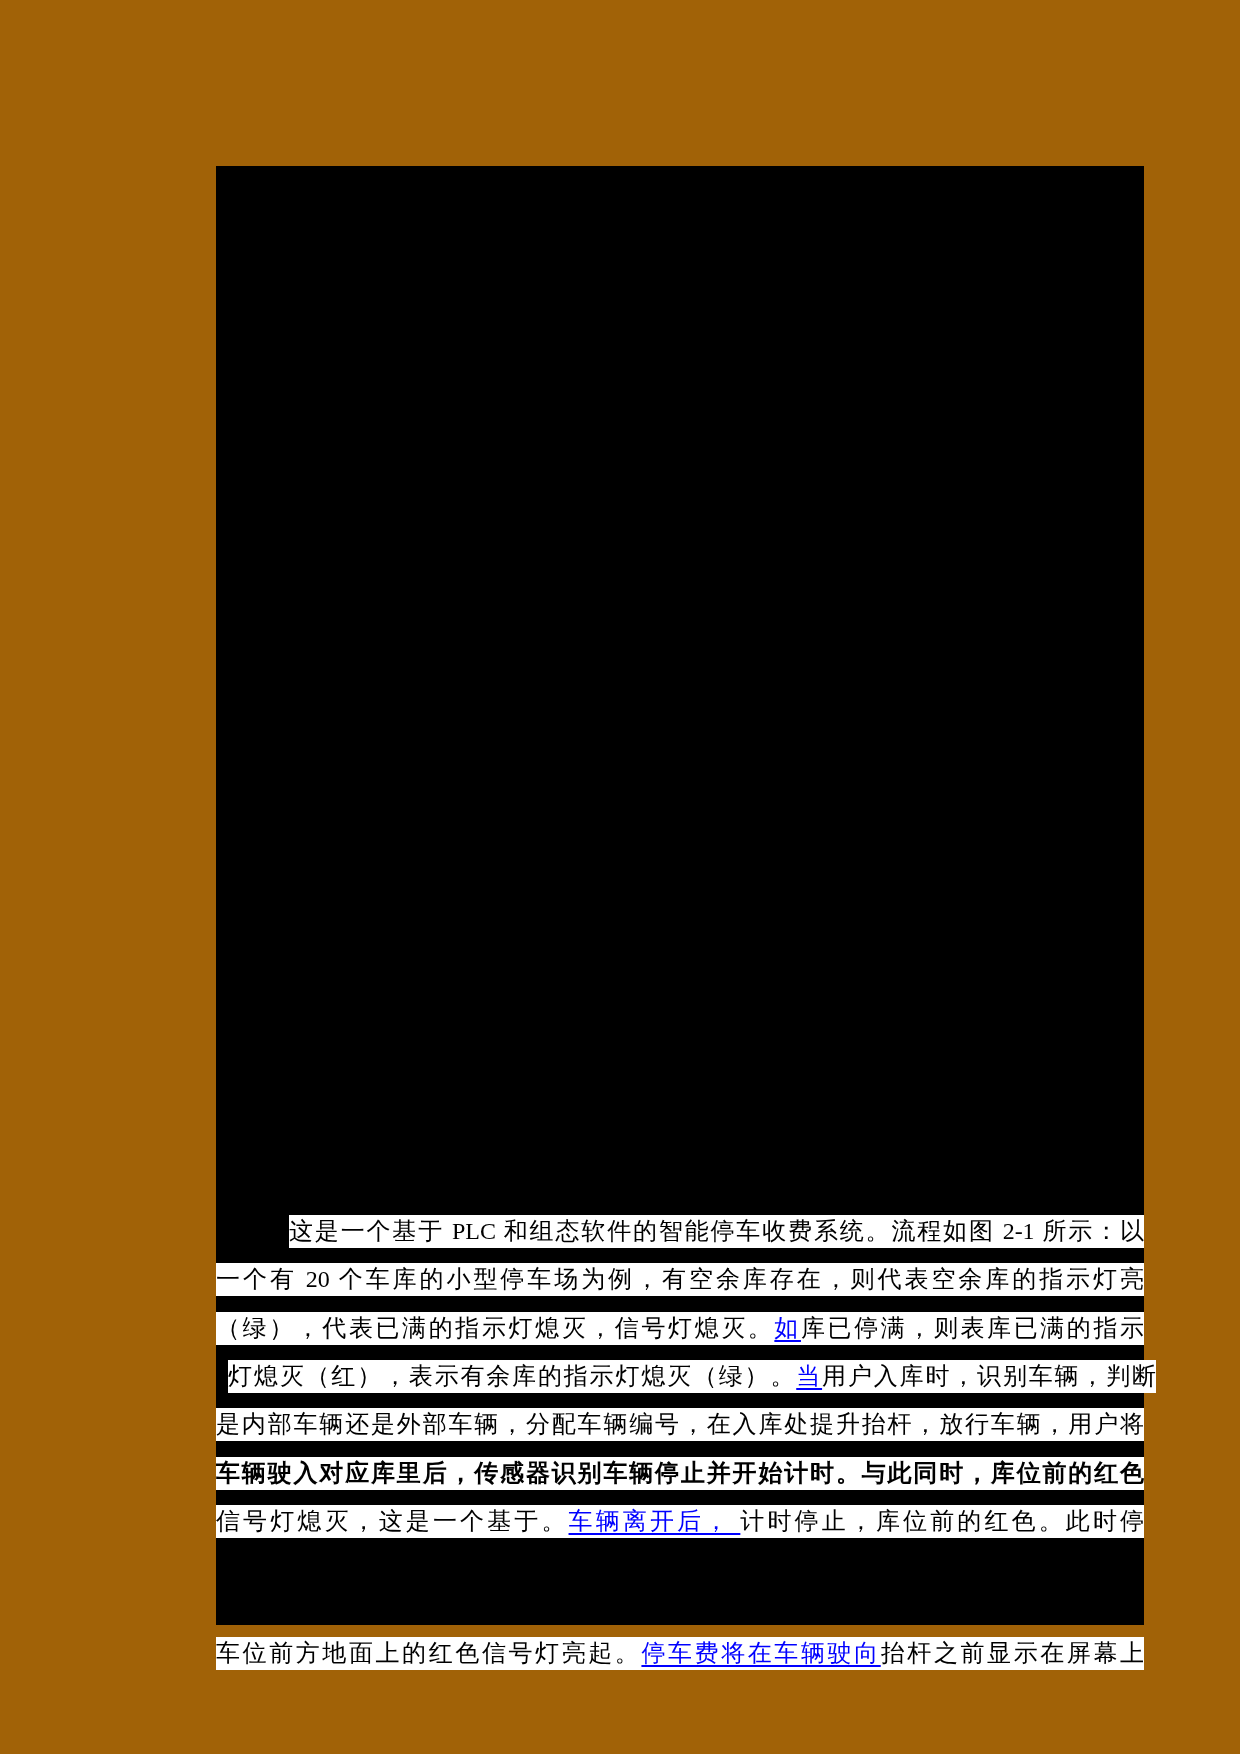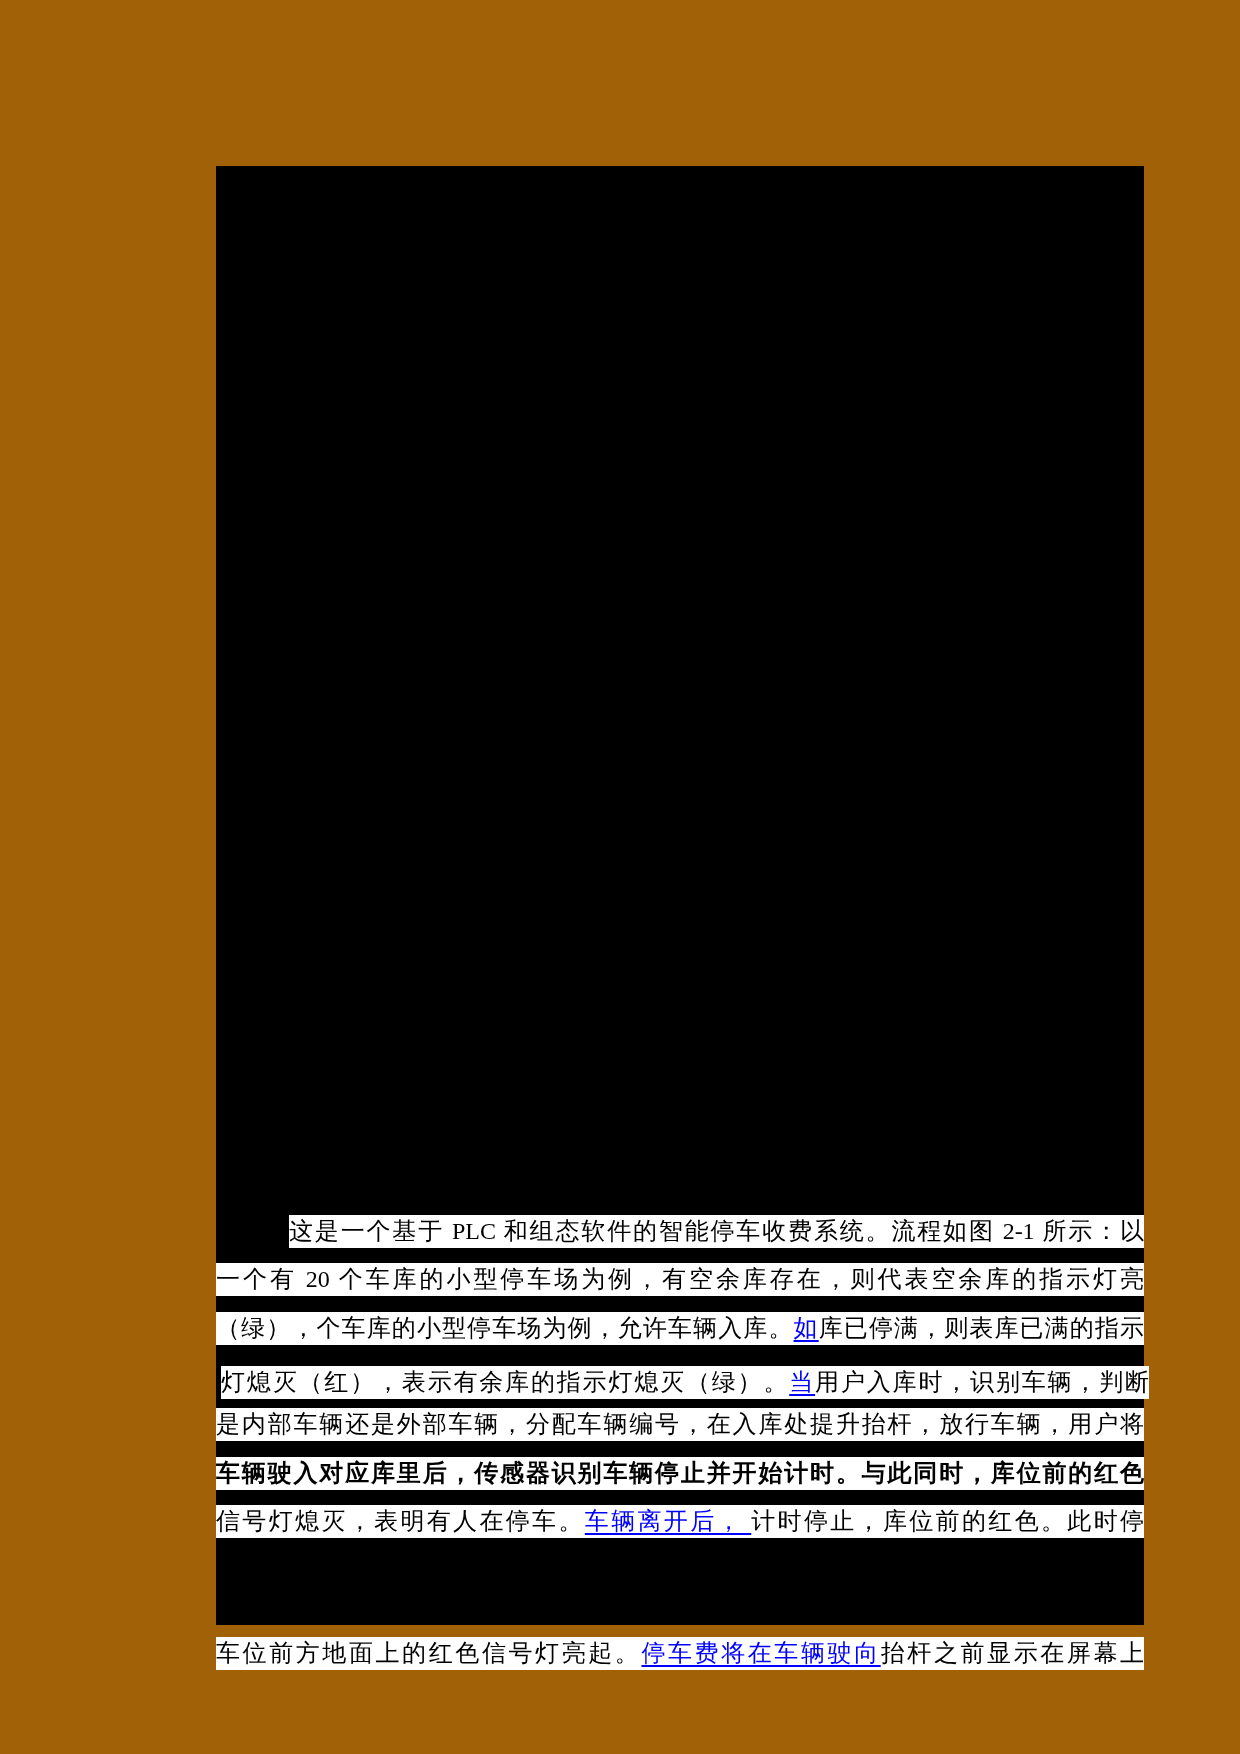--- a/index.html
+++ b/index.html
@@ -47,20 +47,20 @@
   }
 </style>
 </head>
 <body>
 
 <div class="page">
   <div class="figure-black"></div>
   <div id="paragraph-container">
       <div class="para-line" style="top: 1215px; left: 289px; width: 855px;"><span class="seg-normal">这是一个基于 PLC 和组态软件的智能停车收费系统。流程如图 2-1 所示：以</span></div>
       <div class="para-line" style="top: 1263px; left: 216px; width: 928px;"><span class="seg-normal">一个有 20 个车库的小型停车场为例，有空余库存在，则代表空余库的指示灯亮</span></div>
-      <div class="para-line" style="top: 1312px; left: 216px; width: 928px;"><span class="seg-normal">（绿），个车库的小型停车场为例，允许车辆入库。</span><span class="seg-blue">如</span><span class="seg-normal">库已停满，则表库已满的指示</span></div>
-      <div class="para-line" style="top: 1360px; left: 221px; width: 928px; margin-top: 6px;"><span class="seg-normal">灯熄灭（红），表示有余库的指示灯熄灭（绿）。</span><span class="seg-blue">当</span><span class="seg-normal">用户入库时，识别车辆，判断</span></div>
+      <div class="para-line" style="top: 1312px; left: 216px; width: 928px;"><span class="seg-normal">（绿），代表已满的指示灯熄灭，信号灯熄灭。</span><span class="seg-blue">如</span><span class="seg-normal">库已停满，则表库已满的指示</span></div>
+      <div class="para-line" style="top: 1360px; left: 228px; width: 928px;"><span class="seg-normal">灯熄灭（红），表示有余库的指示灯熄灭（绿）。</span><span class="seg-blue">当</span><span class="seg-normal">用户入库时，识别车辆，判断</span></div>
       <div class="para-line" style="top: 1408px; left: 216px; width: 928px; font-family: Liberation Serif, serif;"><span class="seg-normal">是内部车辆还是外部车辆，分配车辆编号，在入库处提升抬杆，放行车辆，用户将</span></div>
       <div class="para-line" style="top: 1457px; left: 216px; width: 928px; font-weight: bold;"><span class="seg-normal">车辆驶入对应库里后，传感器识别车辆停止并开始计时。与此同时，库位前的红色</span></div>
-      <div class="para-line" style="top: 1505px; left: 216px; width: 928px;"><span class="seg-normal">信号灯熄灭，表明有人在停车。</span><span class="seg-blue">车辆离开后，&nbsp;</span><span class="seg-normal">计时停止，库位前的红色。此时停</span></div>
+      <div class="para-line" style="top: 1505px; left: 216px; width: 928px;"><span class="seg-normal">信号灯熄灭，这是一个基于。</span><span class="seg-blue">车辆离开后，&nbsp;</span><span class="seg-normal">计时停止，库位前的红色。此时停</span></div>
       <div class="para-line" style="top: 1637px; left: 216px; width: 928px;"><span class="seg-normal">车位前方地面上的红色信号灯亮起。</span><span class="seg-blue">停车费将在车辆驶向</span><span class="seg-normal">抬杆之前显示在屏幕上</span></div>
     </div>
 </div>
 
 </body></html>

